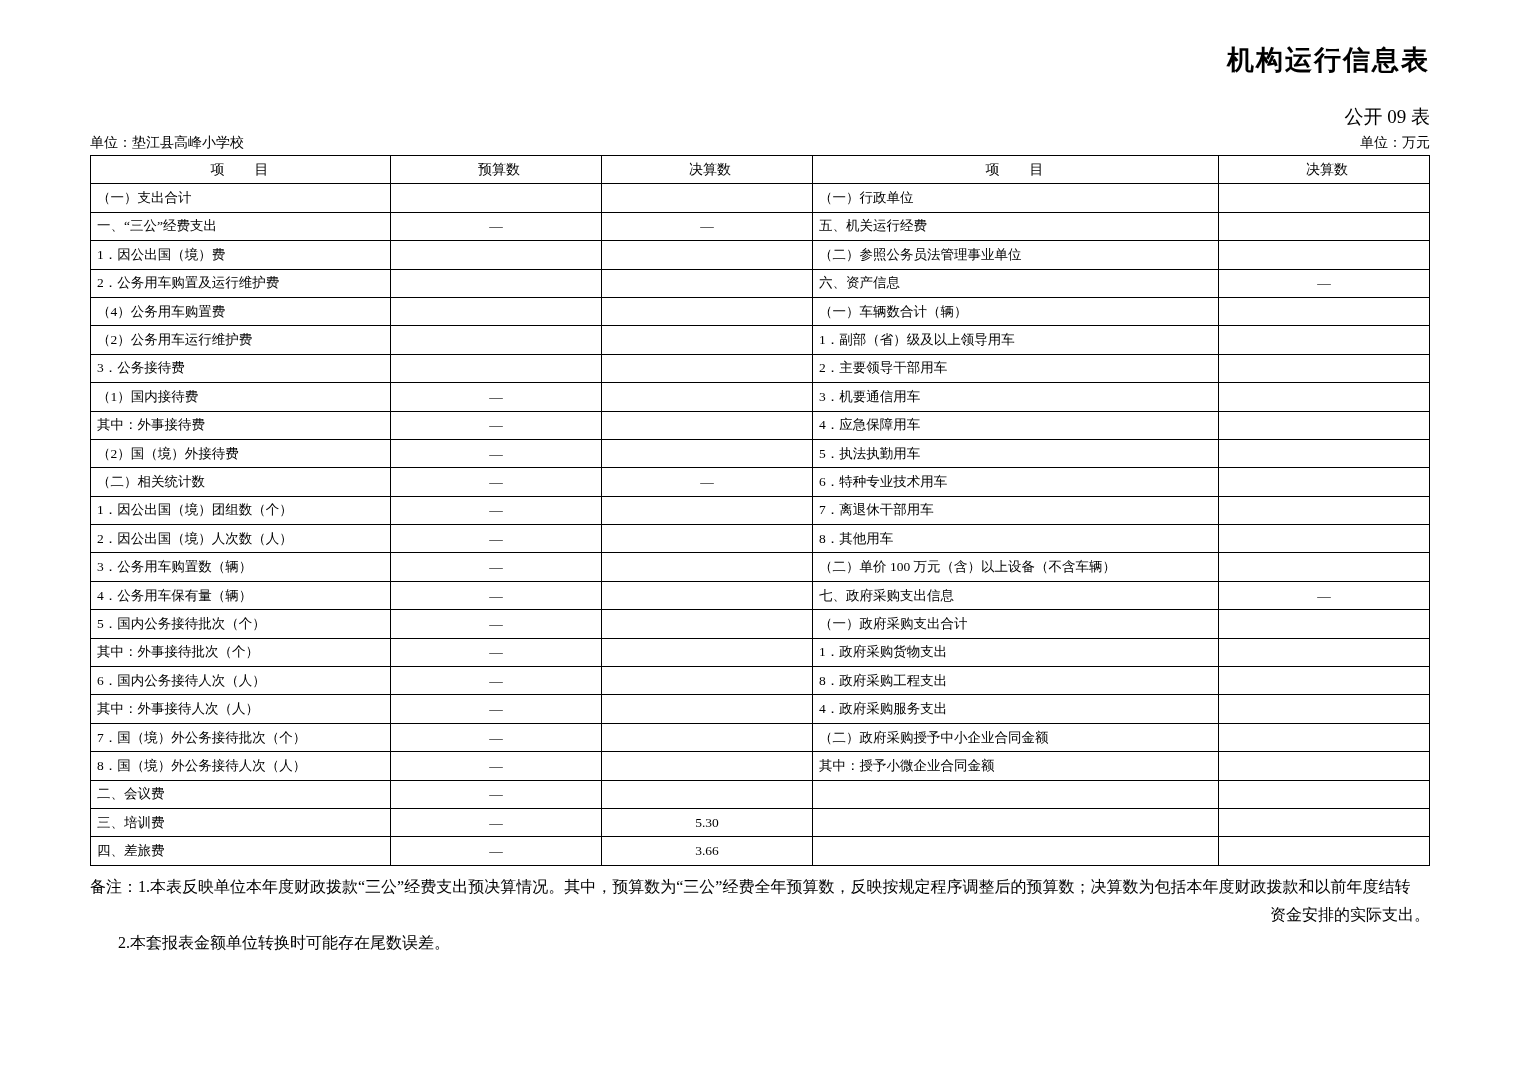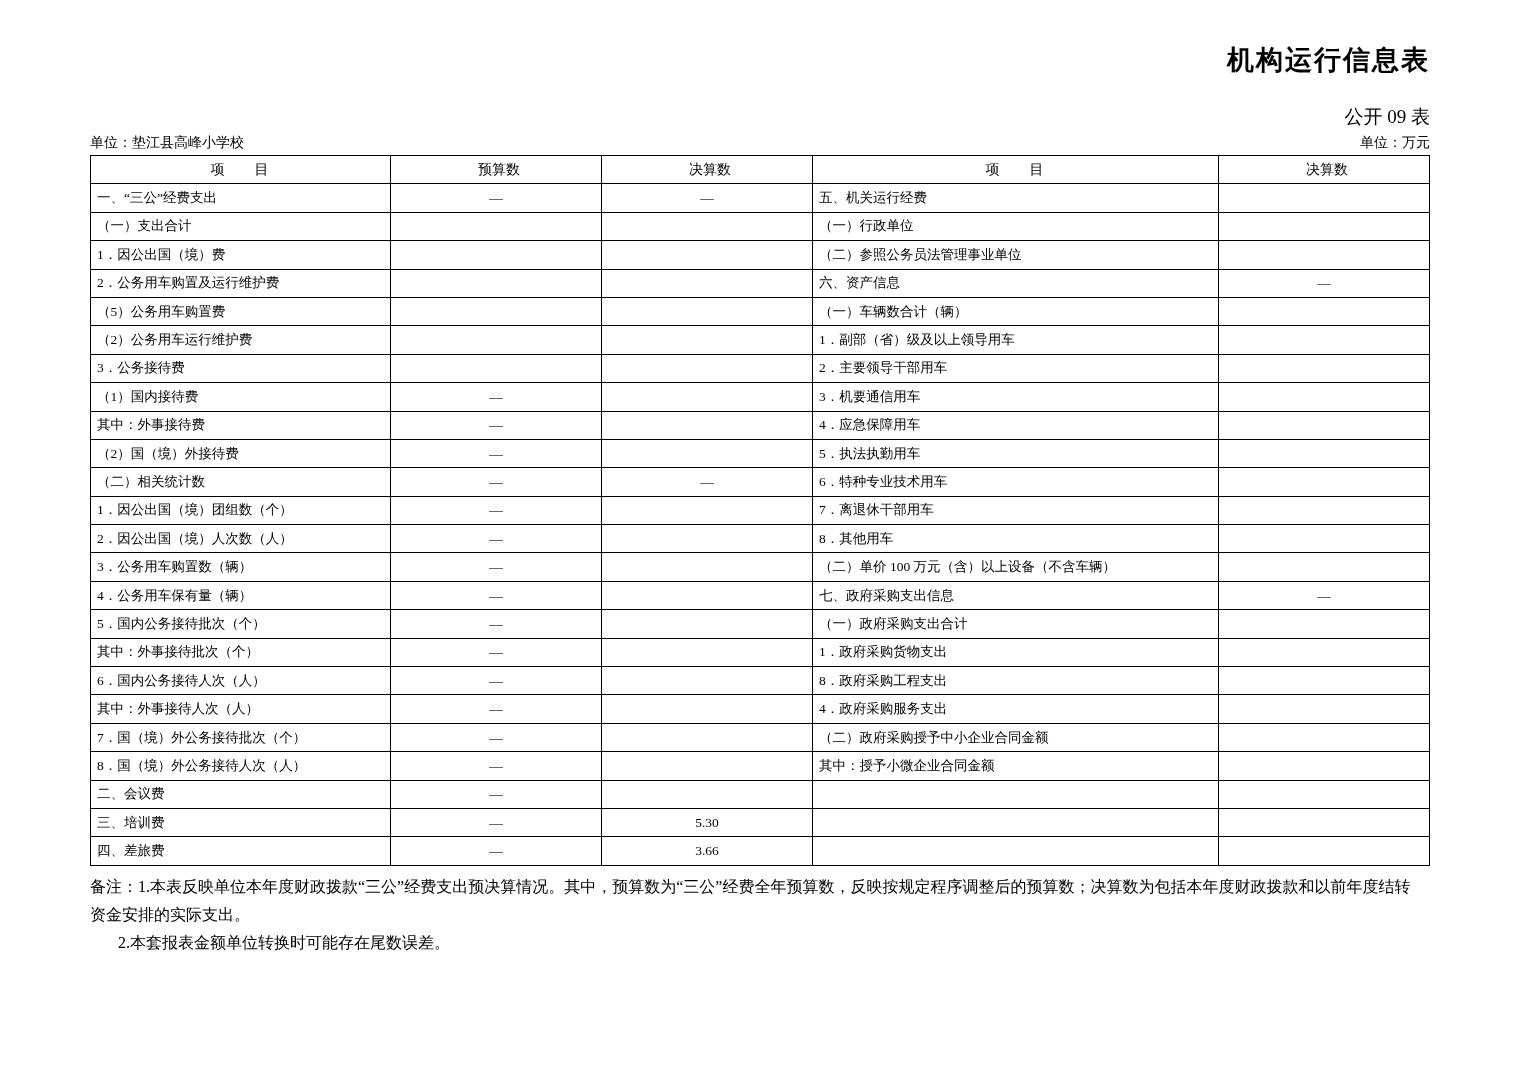--- a/index.html
+++ b/index.html
@@ -74,21 +74,21 @@
   .lv1 { padding-left: 18px; }
   .lv2 { padding-left: 32px; }
   .lv3 { padding-left: 46px; }
   .notes {
     font-size: 16px;
     line-height: 1.75;
     margin-top: 7px;
   }
   .notes .n-line { text-indent: 0; }
   .notes .n-indent { text-indent: 28px; }
-  .notes .n-cont { text-indent: 0; }
+  .notes .n-cont { text-indent: 0; text-align: right; }
   .page-num {
     position: absolute;
     bottom: 28px;
     left: 0;
     width: 100%;
     text-align: center;
     font-size: 14.5px;
     letter-spacing: 1px;
   }
 </style>
@@ -118,49 +118,49 @@
       <tr>
         <th class="hdr-sp">项　目</th>
         <th>预算数</th>
         <th>决算数</th>
         <th class="hdr-sp">项　目</th>
         <th>决算数</th>
       </tr>
     </thead>
     <tbody id="tbody">
         <tr>
+          <td class="lv1">（一）支出合计</td>
+          <td class="c-center"></td>
+          <td class="c-center"></td>
+          <td class="lv1">（一）行政单位</td>
+          <td class="c-center"></td>
+        </tr>
+        <tr>
           <td class="lv0">一、“三公”经费支出</td>
           <td class="c-center">—</td>
           <td class="c-center">—</td>
           <td class="lv0">五、机关运行经费</td>
           <td class="c-center"></td>
         </tr>
         <tr>
-          <td class="lv1">（一）支出合计</td>
-          <td class="c-center"></td>
-          <td class="c-center"></td>
-          <td class="lv1">（一）行政单位</td>
-          <td class="c-center"></td>
-        </tr>
-        <tr>
           <td class="lv2">1．因公出国（境）费</td>
           <td class="c-center"></td>
           <td class="c-center"></td>
           <td class="lv1">（二）参照公务员法管理事业单位</td>
           <td class="c-center"></td>
         </tr>
         <tr>
           <td class="lv2">2．公务用车购置及运行维护费</td>
           <td class="c-center"></td>
           <td class="c-center"></td>
           <td class="lv0">六、资产信息</td>
           <td class="c-center">—</td>
         </tr>
         <tr>
-          <td class="lv2">（5）公务用车购置费</td>
+          <td class="lv2">（4）公务用车购置费</td>
           <td class="c-center"></td>
           <td class="c-center"></td>
           <td class="lv1">（一）车辆数合计（辆）</td>
           <td class="c-center"></td>
         </tr>
         <tr>
           <td class="lv2">（2）公务用车运行维护费</td>
           <td class="c-center"></td>
           <td class="c-center"></td>
           <td class="lv2">1．副部（省）级及以上领导用车</td>

